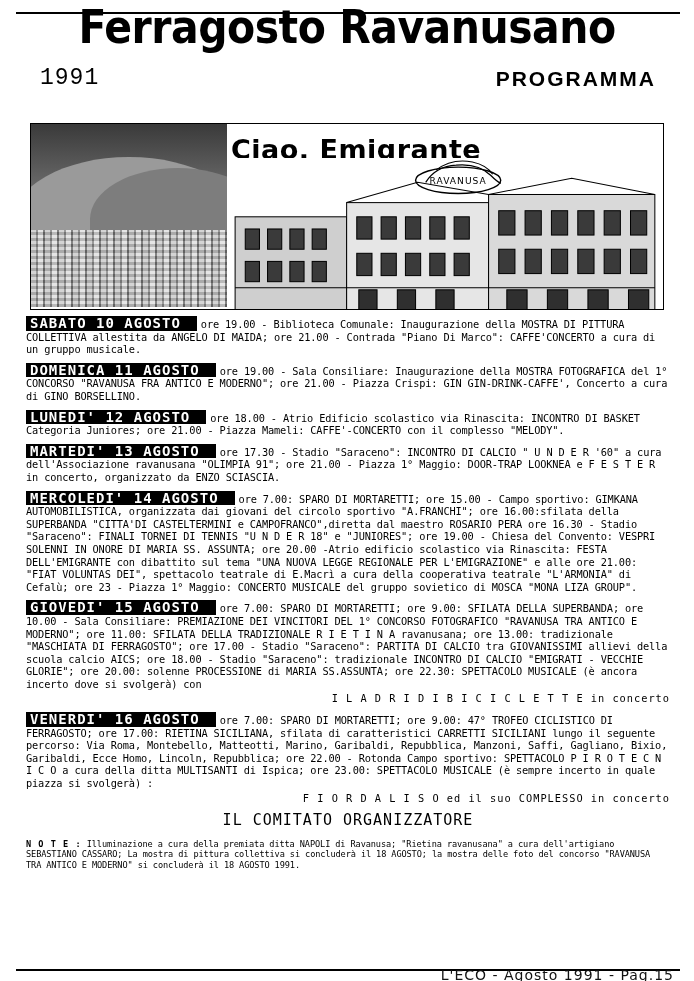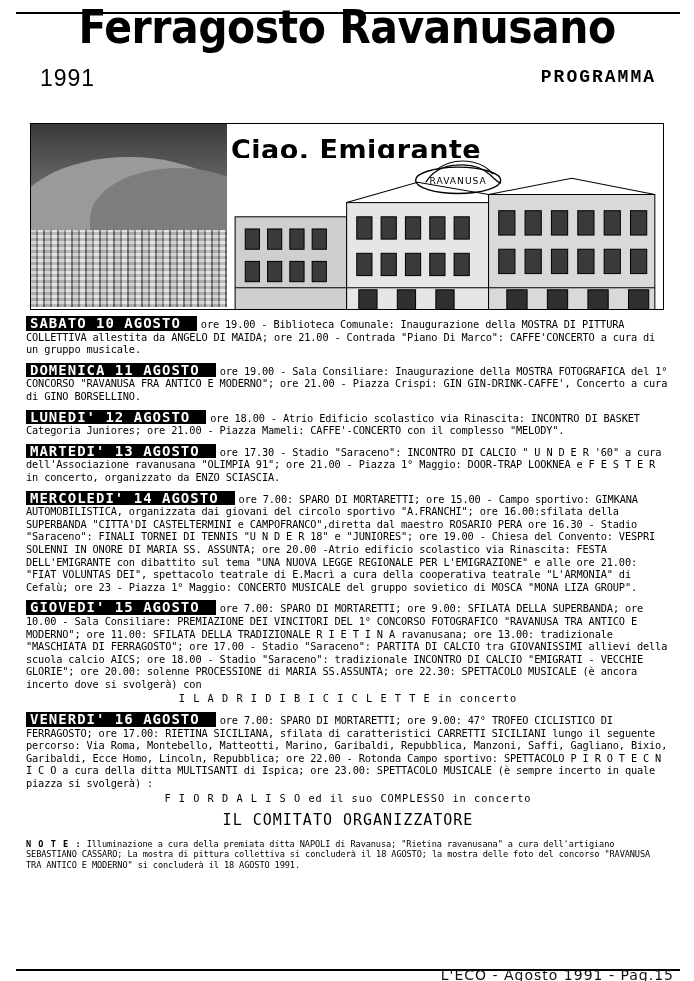--- a/index.html
+++ b/index.html
@@ -52,30 +52,30 @@
     transform-origin: center top;
   }
   .yearrow {
     position: relative;
     height: 34px;
     margin-top: 18px;
   }
   .year {
     position: absolute;
     left: 40px; top: 0;
+    font-family: Liberation Mono, monospace;
+    font-size: 23px;
+    letter-spacing: 1px;
+  }
+  .programma {
+    position: absolute;
+    right: 38px; top: 2px;
     font-family: Liberation Sans, sans-serif;
-    font-size: 23px;
-    letter-spacing: 1px;
-  }
-  .programma {
-    position: absolute;
-    right: 38px; top: 2px;
-    font-family: Liberation Mono, monospace;
-    font-weight: bold;
-    font-size: 18px;
+    font-weight: bold;
+    font-size: 21px;
     letter-spacing: 2px;
   }
 
   
   .imgband {
     position: relative;
     margin: 24px 30px 0 30px;
     height: 185px;
     border: 1px solid #000;
     background: #fff;
@@ -144,21 +144,21 @@
     color: #fff;
     font-weight: bold;
     padding: 1px 16px 1px 4px;
     letter-spacing: 1px;
     font-size: 14px;
     margin-right: 4px;
     vertical-align: baseline;
   }
   .etext { display: inline; }
   .center-line {
-    text-align: center;
+    text-align: right;
     letter-spacing: 1px;
     margin: 2px 0 0 0;
   }
   .note {
     margin: 12px 24px 0 26px;
     font-size: 8.6px;
     line-height: 10.5px;
     letter-spacing: -0.1px;
   }
   .note b { letter-spacing: 1px; }

